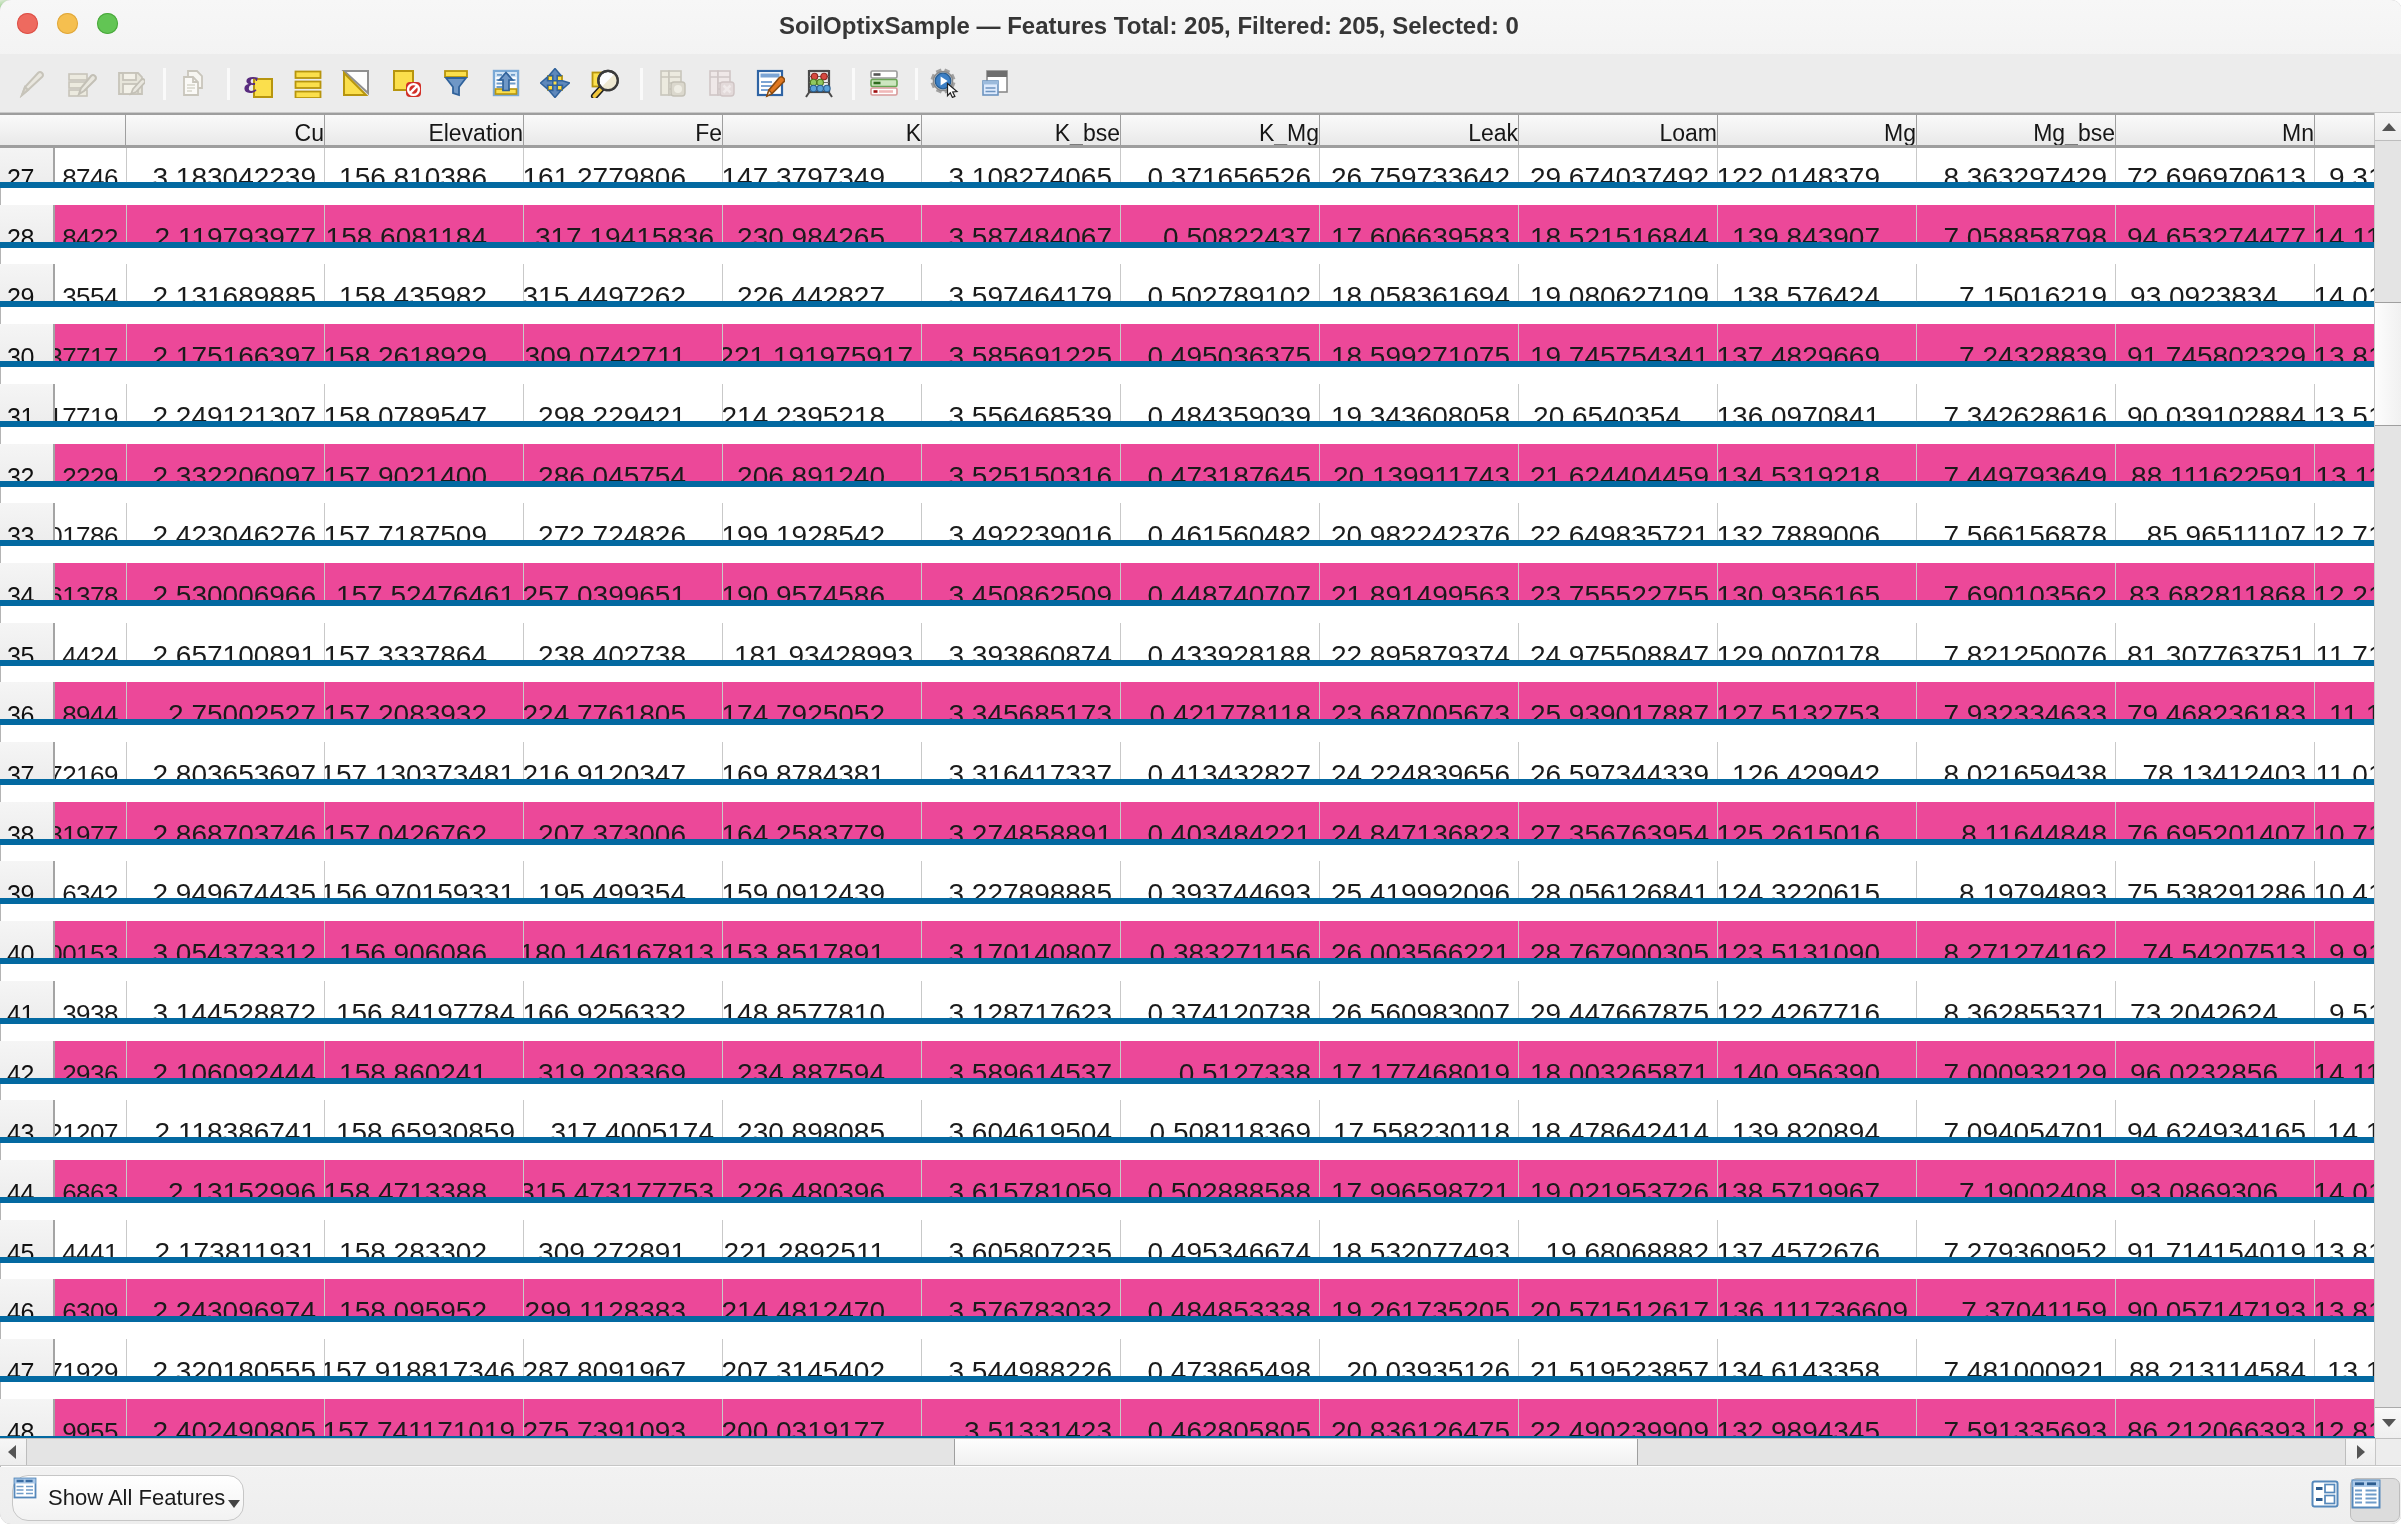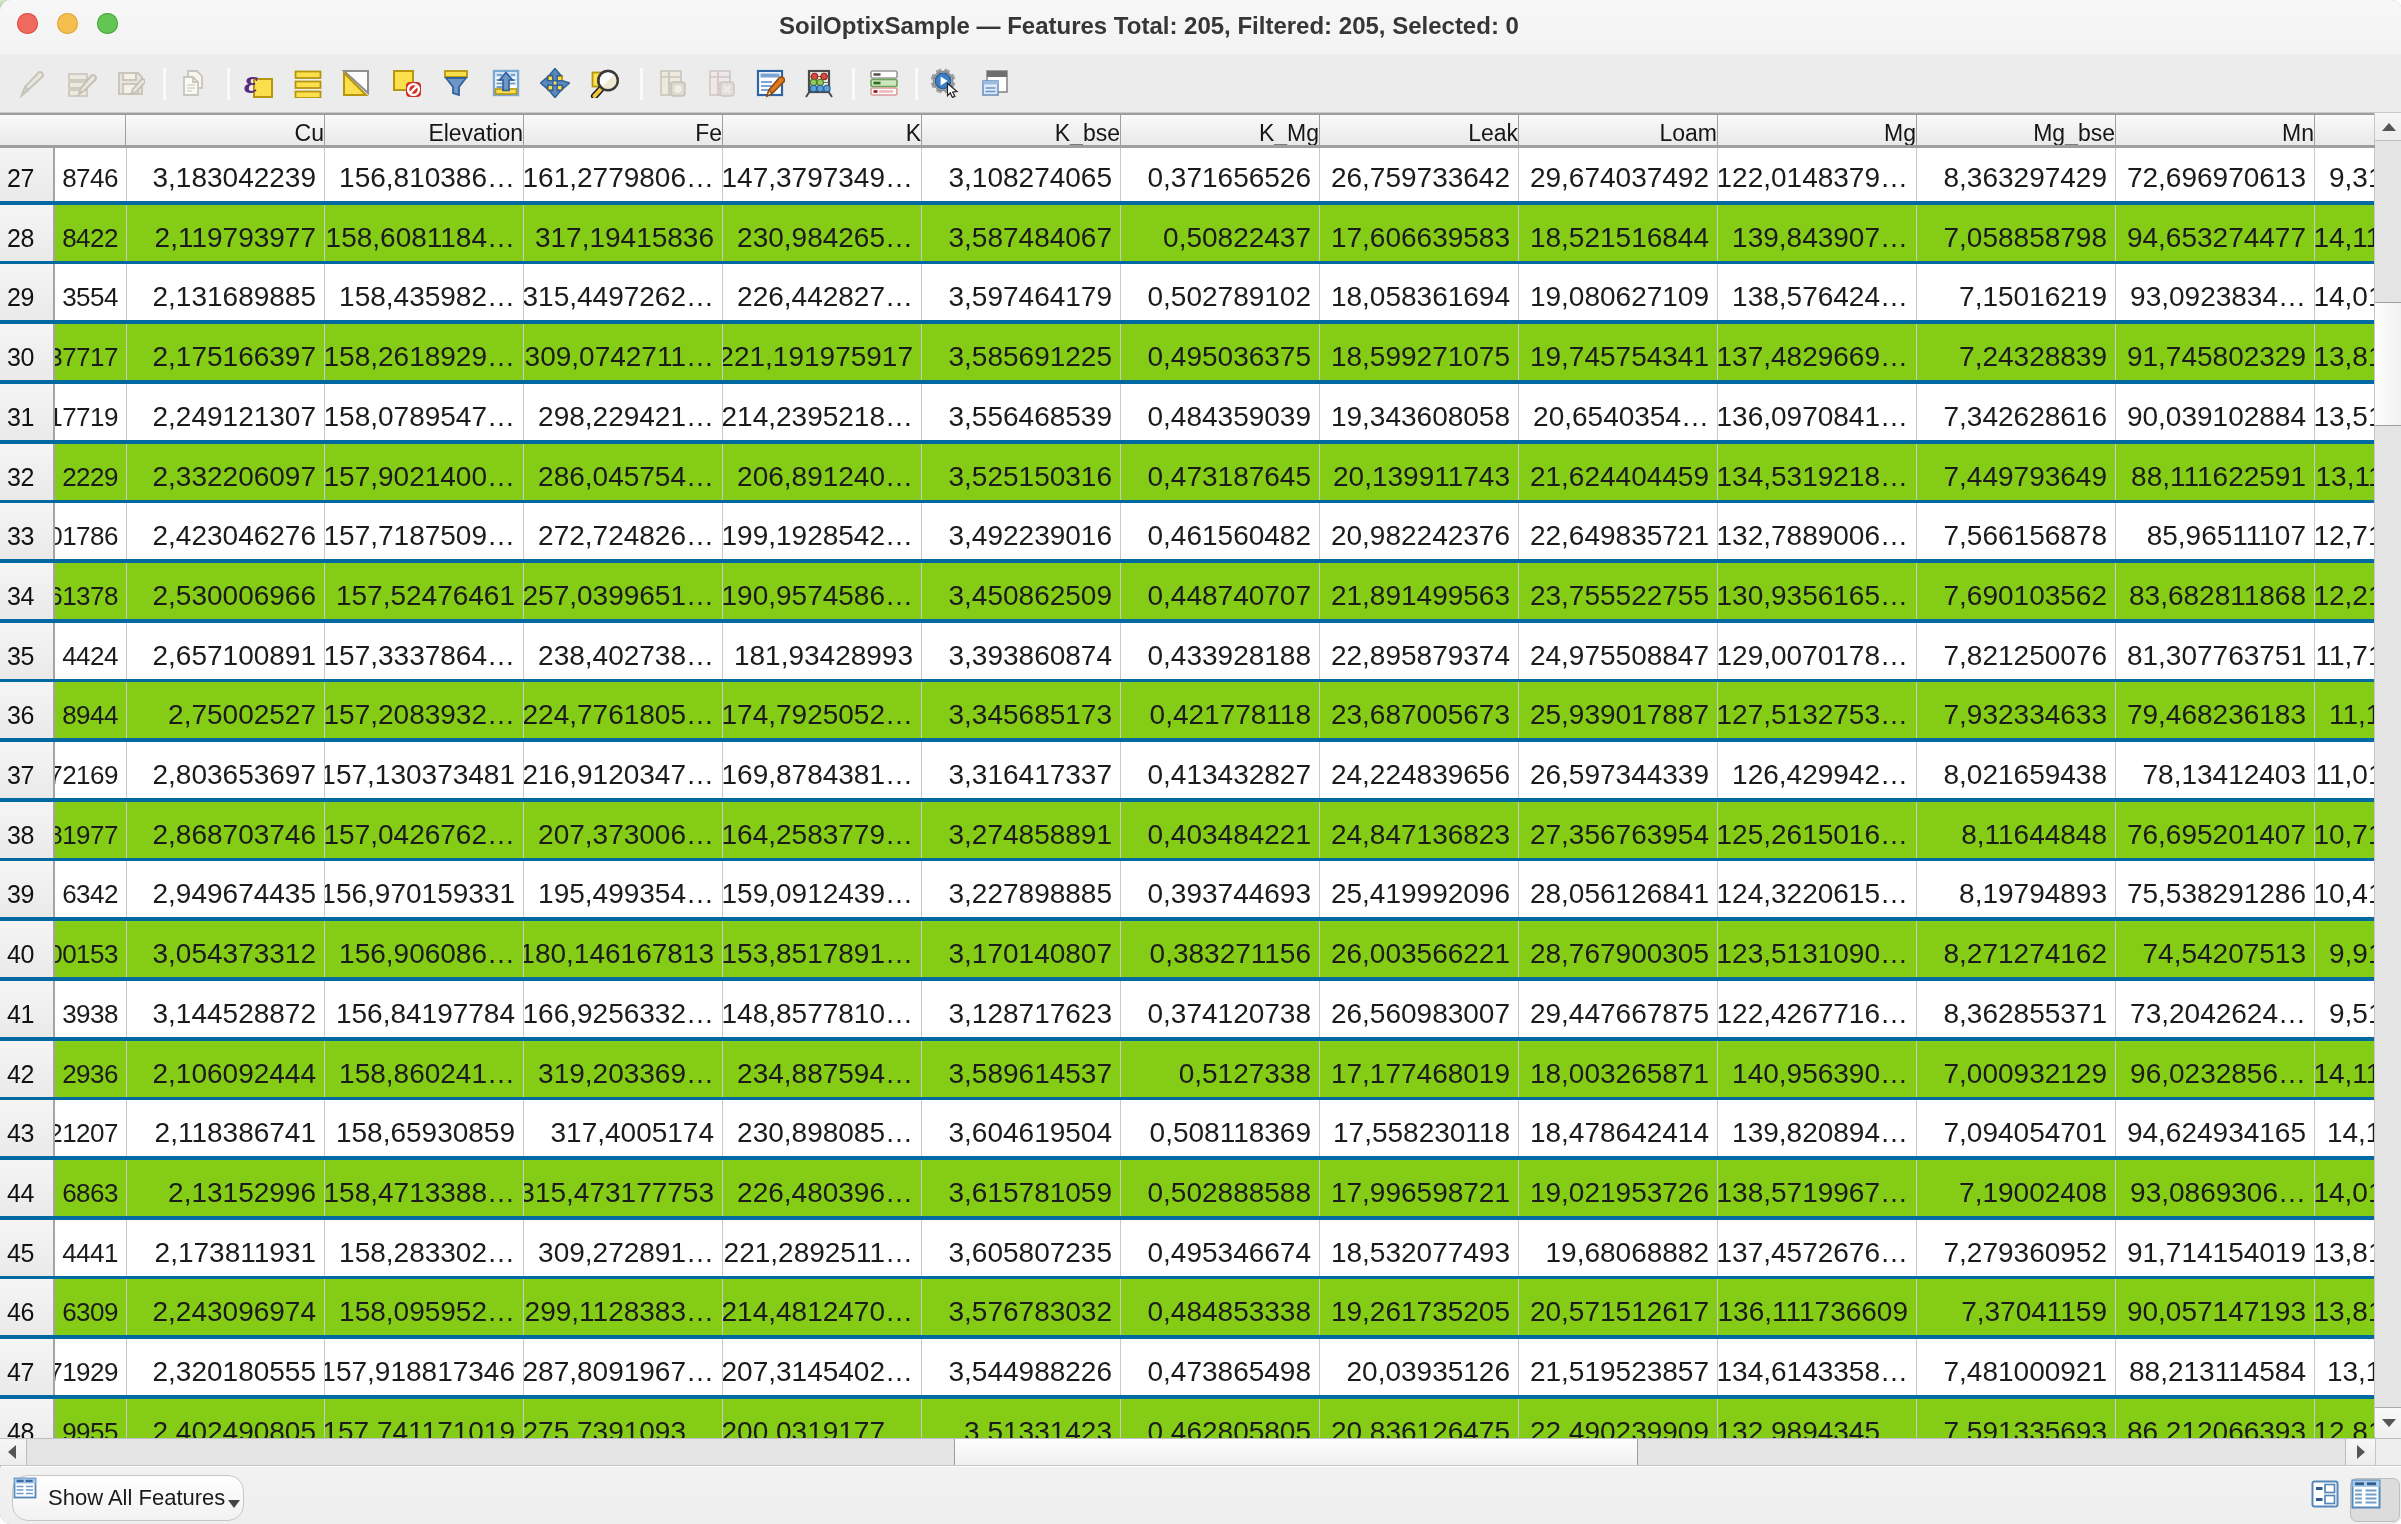--- a/index.html
+++ b/index.html
@@ -15,22 +15,22 @@
 #toolbar{position:absolute;left:0;top:54px;width:2402px;height:59px;
   background:#ececec;border-bottom:1px solid #c9c9c9}
 #toolbar svg{position:absolute}
 .sep{position:absolute;top:14px;width:3px;height:32px;background:#fafafa}
 #thead{position:absolute;left:0;top:113px;width:2375px;height:32px;
   background:linear-gradient(#fafafa,#e9e9e9);border-top:2px solid #9e9e9e}
 #hdrline{position:absolute;left:0;top:145px;width:2375px;height:2.5px;background:#9e9e9e;z-index:5}
 .hc{position:absolute;top:0;height:30px;border-right:1.3px solid #9f9f9f;
   font-size:23px;color:#161616;text-align:right;line-height:36px}
 #tbody{position:absolute;left:0;top:145px;width:2375px;height:1293px;overflow:hidden}
-.row{position:absolute;left:0;width:2375px;height:60px;border-bottom:4px solid #0369a1;overflow:hidden}
-.row.e{background:#84cc16}
+.row{position:absolute;left:0;width:2375px;height:43px;border-bottom:6px solid #0369a1;overflow:hidden}
+.row.e{background:#ec4899}
 .row.o{background:#ffffff}
 .rh{position:absolute;left:0;top:0;width:55px;height:60px;
   background:linear-gradient(#f5f5f5,#e9e9e9);border-right:2px solid #a4a4a4;border-bottom:2px solid #a4a4a4;
   font-size:25px;color:#111}
 .rh span{position:absolute;left:7px;top:50%;transform:translateY(-50%);margin-top:4px;letter-spacing:-0.5px}
 .cell{position:absolute;top:0;height:60px;overflow:hidden;font-size:28px;color:#1b1b1b}
 .cell span{position:absolute;right:8px;top:50%;transform:translateY(-50%);margin-top:3px;white-space:nowrap}
 .cell{border-right:1px solid #c9c9c9}
 .c1{left:55px;width:72px}
 .c1 span{font-size:26px;letter-spacing:-0.5px}

